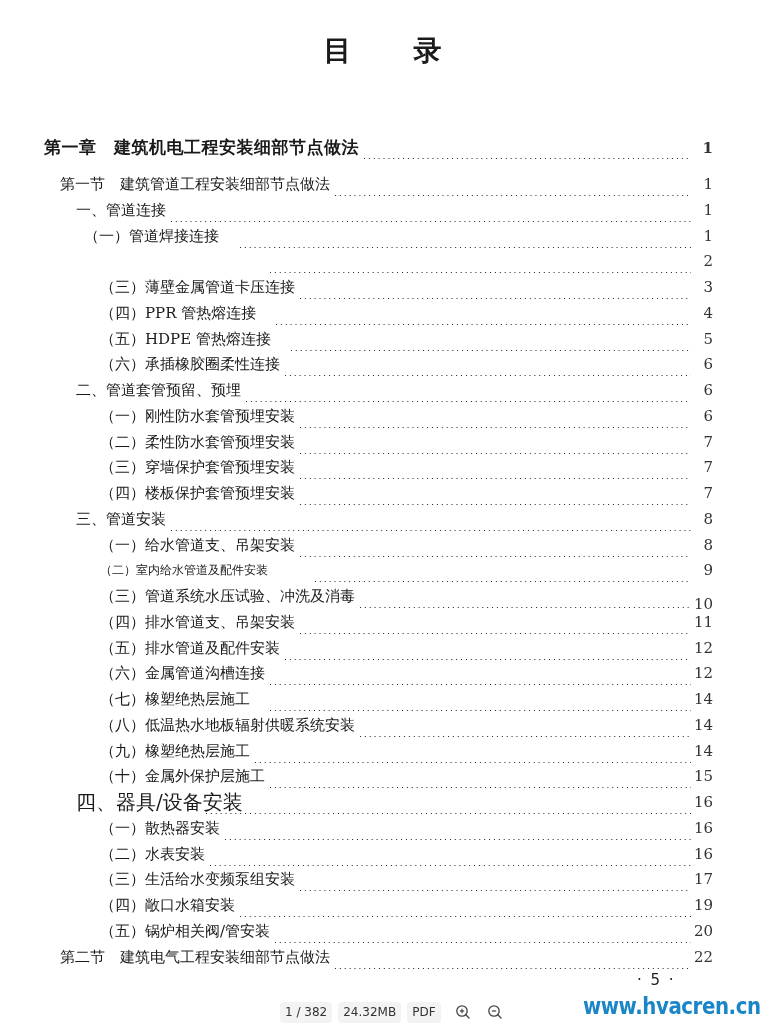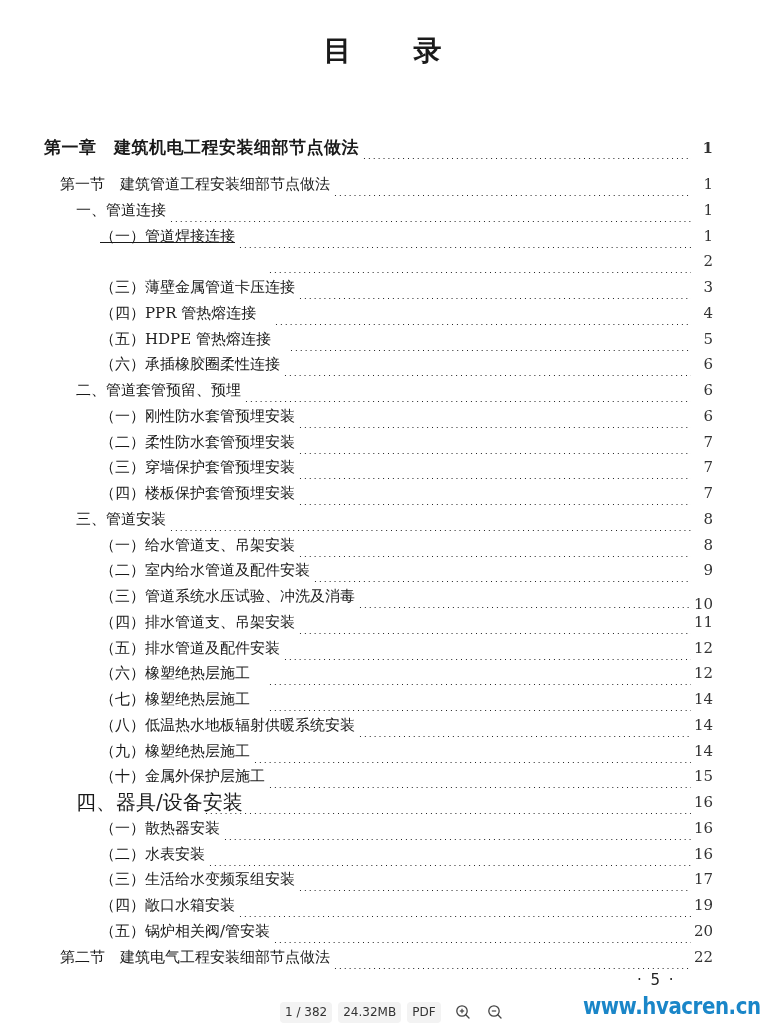--- a/index.html
+++ b/index.html
@@ -147,21 +147,21 @@
         <span class="label" style="position: absolute; left: 60px; font-size: 15px; line-height: 24px;">第一节　建筑管道工程安装细部节点做法</span>
         <span class="leader-line" style="left: 333px; width: 358px; top: 0px;"></span>
         <span class="pg" style="line-height: 24px; top: 0px;">1</span>
       </div>
       <div class="row lvl-item" style="top: 197.75px;">
         <span class="label" style="position: absolute; left: 76px; font-size: 15px; line-height: 24px;">一、管道连接</span>
         <span class="leader-line" style="left: 169px; width: 522px; top: 0px;"></span>
         <span class="pg" style="line-height: 24px; top: 0px;">1</span>
       </div>
       <div class="row lvl-sub" style="top: 223.5px;">
-        <span class="label" style="position: absolute; left: 100px; font-size: 15px; line-height: 24px; text-decoration: underline;">（一）管道焊接连接</span>
+        <span class="label" style="position: absolute; left: 84px; font-size: 15px; line-height: 24px;">（一）管道焊接连接</span>
         <span class="leader-line" style="left: 238px; width: 453px; top: 0px;"></span>
         <span class="pg" style="line-height: 24px; top: 0px;">1</span>
       </div>
       <div class="row lvl-sub" style="top: 249.25px;">
         <span class="leader-line" style="left: 268px; width: 423px; top: 0px;"></span>
         <span class="pg" style="line-height: 24px; top: 0px;">2</span>
       </div>
       <div class="row lvl-sub" style="top: 275px;">
         <span class="label" style="position: absolute; left: 100px; font-size: 15px; line-height: 24px;">（三）薄壁金属管道卡压连接</span>
         <span class="leader-line" style="left: 298px; width: 393px; top: 0px;"></span>
@@ -211,41 +211,41 @@
         <span class="label" style="position: absolute; left: 76px; font-size: 15px; line-height: 24px;">三、管道安装</span>
         <span class="leader-line" style="left: 169px; width: 522px; top: 0px;"></span>
         <span class="pg" style="line-height: 24px; top: 0px;">8</span>
       </div>
       <div class="row lvl-sub" style="top: 532.5px;">
         <span class="label" style="position: absolute; left: 100px; font-size: 15px; line-height: 24px;">（一）给水管道支、吊架安装</span>
         <span class="leader-line" style="left: 298px; width: 393px; top: 0px;"></span>
         <span class="pg" style="line-height: 24px; top: 0px;">8</span>
       </div>
       <div class="row lvl-sub" style="top: 558.25px;">
-        <span class="label" style="position: absolute; left: 100px; font-size: 15px; line-height: 24px;">（二）室内给水管道及配件安装</span>
+        <span class="label" style="position: absolute; left: 100px; font-size: 12px; line-height: 24px;">（二）室内给水管道及配件安装</span>
         <span class="leader-line" style="left: 313px; width: 378px; top: 0px;"></span>
         <span class="pg" style="line-height: 24px; top: 0px;">9</span>
       </div>
       <div class="row lvl-sub" style="top: 584px;">
         <span class="label" style="position: absolute; left: 100px; font-size: 15px; line-height: 24px;">（三）管道系统水压试验、冲洗及消毒 </span>
         <span class="leader-line" style="left: 358px; width: 333px; top: 0px;"></span>
         <span class="pg" style="line-height: 24px; top: 8px;">10</span>
       </div>
       <div class="row lvl-sub" style="top: 609.75px;">
         <span class="label" style="position: absolute; left: 100px; font-size: 15px; line-height: 24px;">（四）排水管道支、吊架安装 </span>
         <span class="leader-line" style="left: 298px; width: 393px; top: 0px;"></span>
         <span class="pg" style="line-height: 24px; top: 0px;">11</span>
       </div>
       <div class="row lvl-sub" style="top: 635.5px;">
         <span class="label" style="position: absolute; left: 100px; font-size: 15px; line-height: 24px;">（五）排水管道及配件安装 </span>
         <span class="leader-line" style="left: 283px; width: 408px; top: 0px;"></span>
         <span class="pg" style="line-height: 24px; top: 0px;">12</span>
       </div>
       <div class="row lvl-sub" style="top: 661.25px;">
-        <span class="label" style="position: absolute; left: 100px; font-size: 15px; line-height: 24px;">（六）橡塑绝热层施工 </span>
+        <span class="label" style="position: absolute; left: 100px; font-size: 15px; line-height: 24px;">（六）金属管道沟槽连接 </span>
         <span class="leader-line" style="left: 268px; width: 423px; top: 0px;"></span>
         <span class="pg" style="line-height: 24px; top: 0px;">12</span>
       </div>
       <div class="row lvl-sub" style="top: 687px;">
         <span class="label" style="position: absolute; left: 100px; font-size: 15px; line-height: 24px;">（七）橡塑绝热层施工 </span>
         <span class="leader-line" style="left: 268px; width: 423px; top: 0px;"></span>
         <span class="pg" style="line-height: 24px; top: 0px;">14</span>
       </div>
       <div class="row lvl-sub" style="top: 712.75px;">
         <span class="label" style="position: absolute; left: 100px; font-size: 15px; line-height: 24px;">（八）低温热水地板辐射供暖系统安装 </span>

